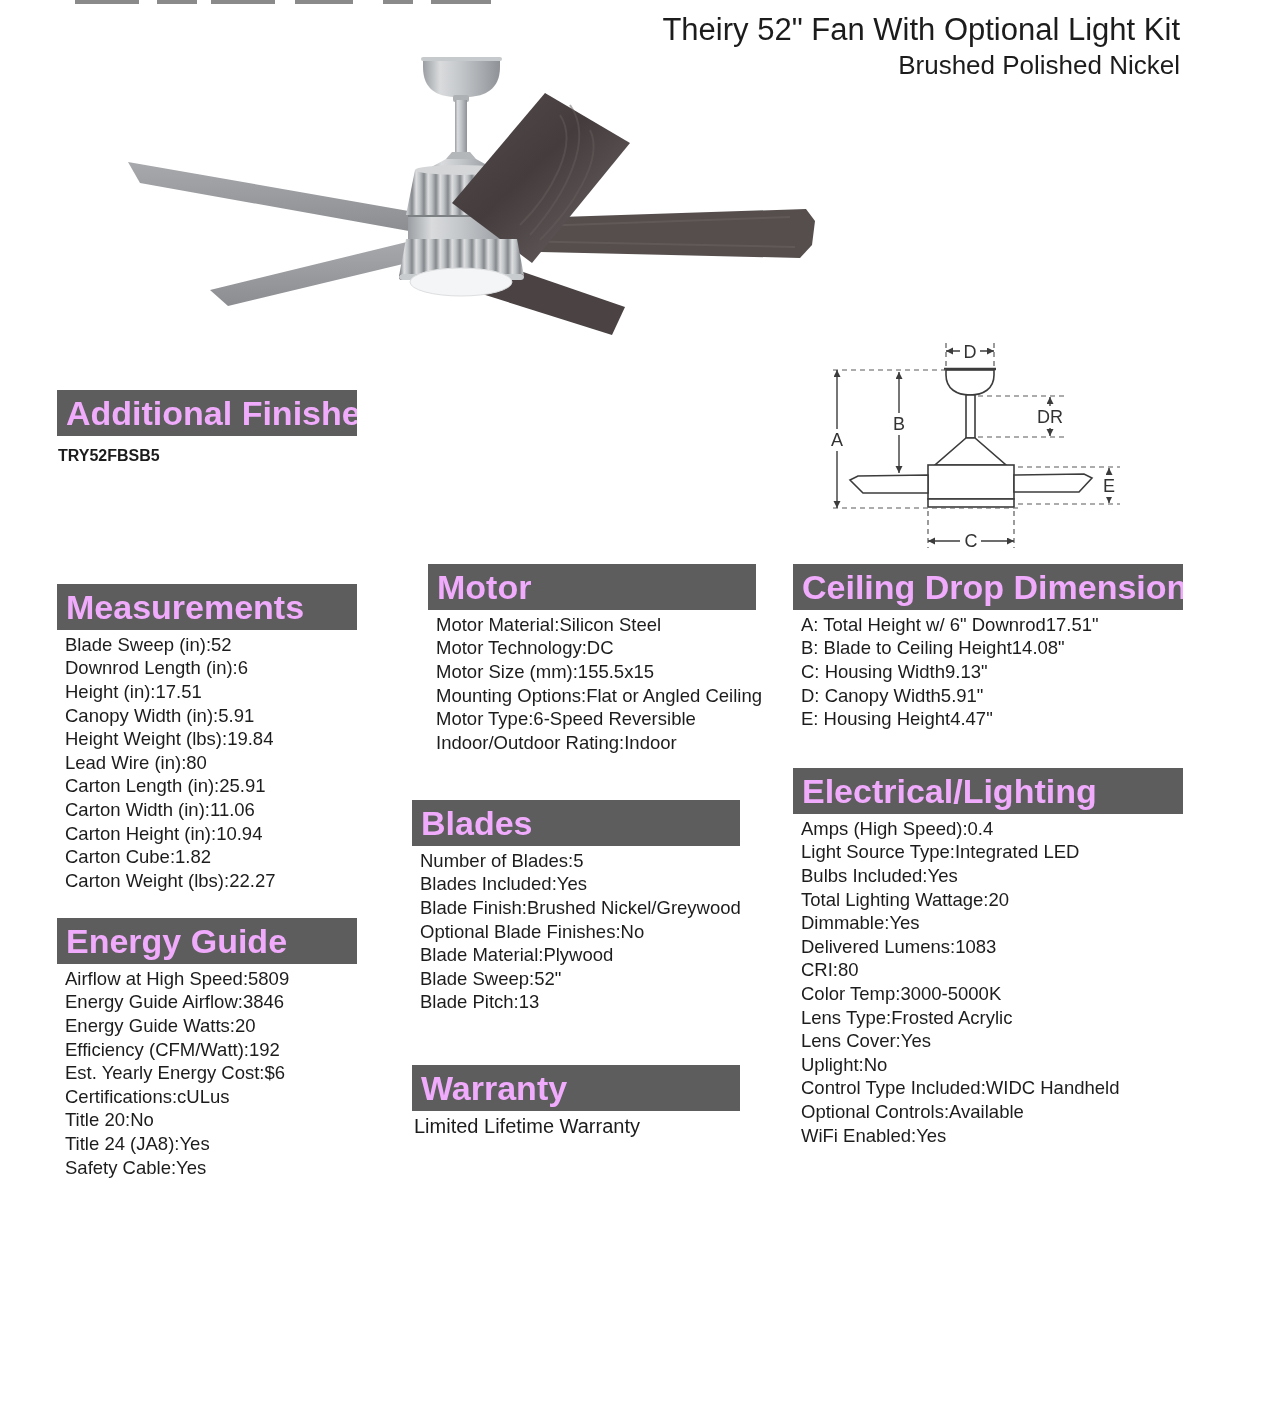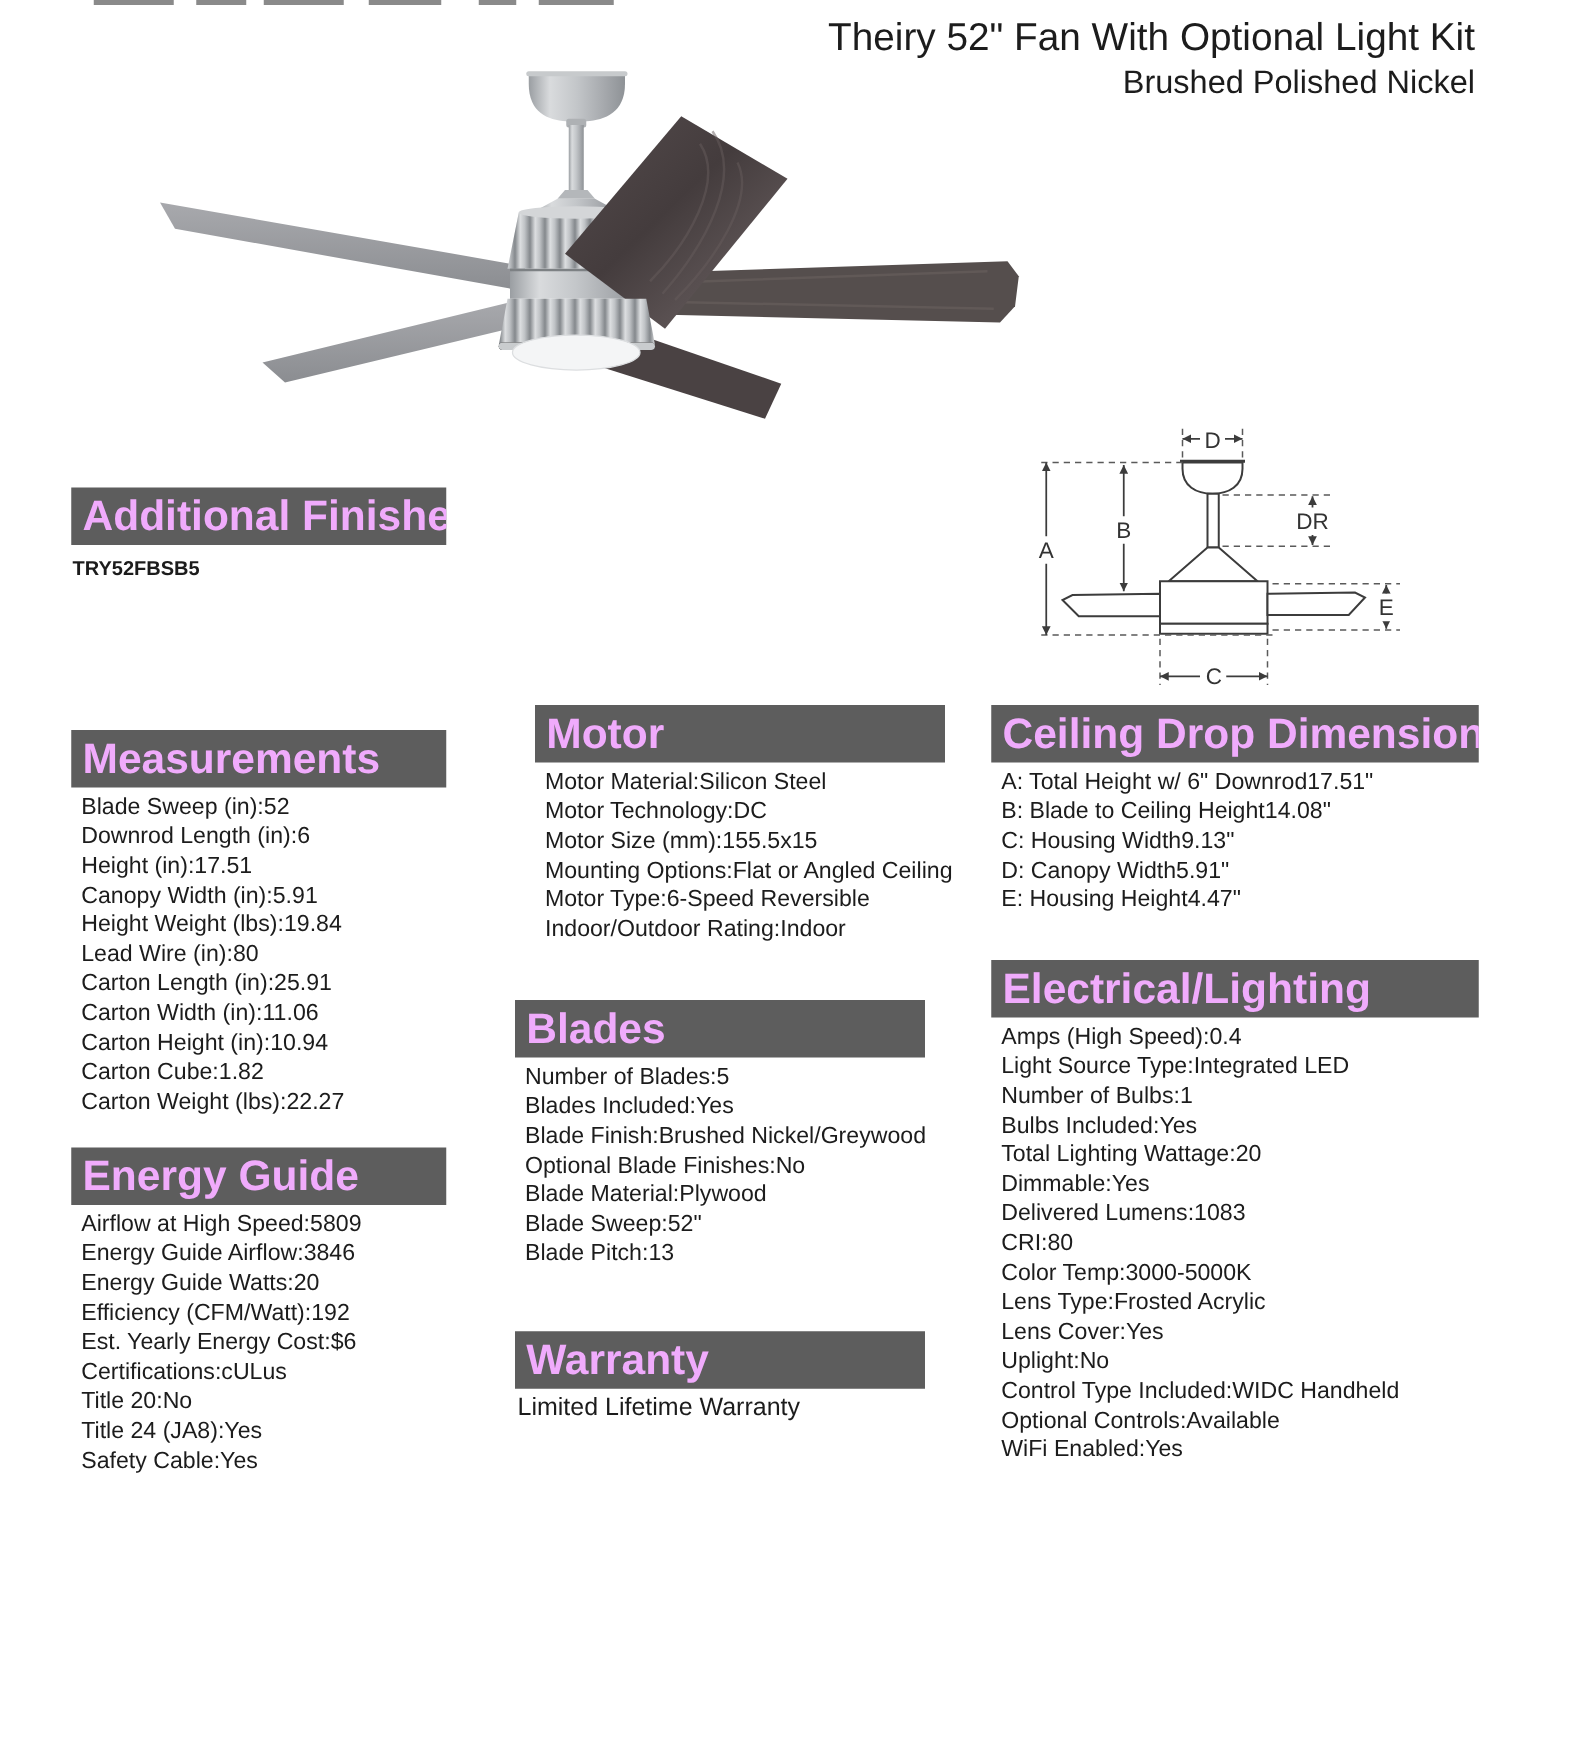--- a/index.html
+++ b/index.html
@@ -388,24 +388,20 @@
     <div class="rows">
         <div class="spec-row">
         <span class="lbl">Amps (High Speed):</span>
         <span class="val">0.4</span>
       </div>
         <div class="spec-row">
         <span class="lbl">Light Source Type:</span>
         <span class="val">Integrated LED</span>
       </div>
         <div class="spec-row">
-        <span class="lbl">Number of Bulbs:</span>
-        <span class="val">1</span>
-      </div>
-        <div class="spec-row">
         <span class="lbl">Bulbs Included:</span>
         <span class="val">Yes</span>
       </div>
         <div class="spec-row">
         <span class="lbl">Total Lighting Wattage:</span>
         <span class="val">20</span>
       </div>
         <div class="spec-row">
         <span class="lbl">Dimmable:</span>
         <span class="val">Yes</span>

